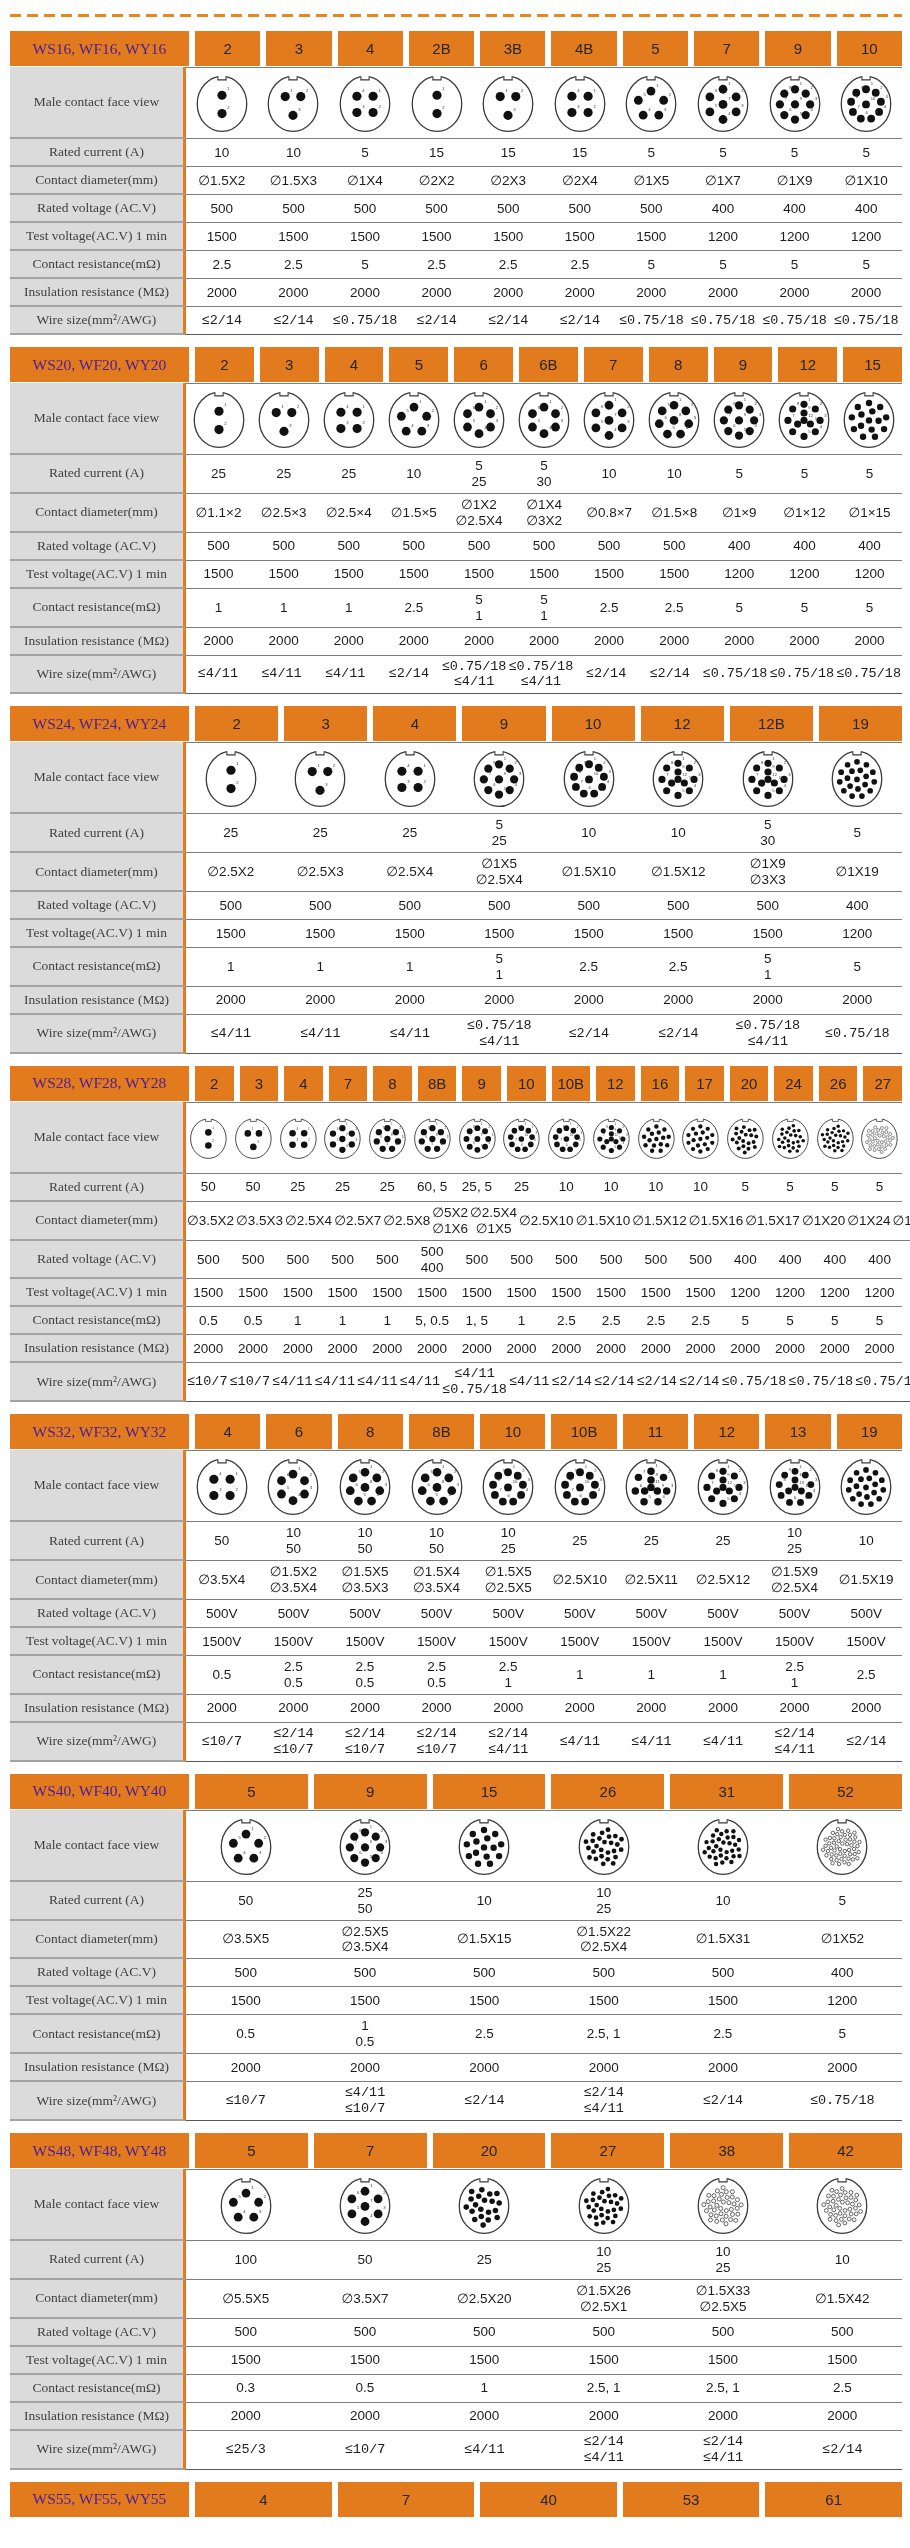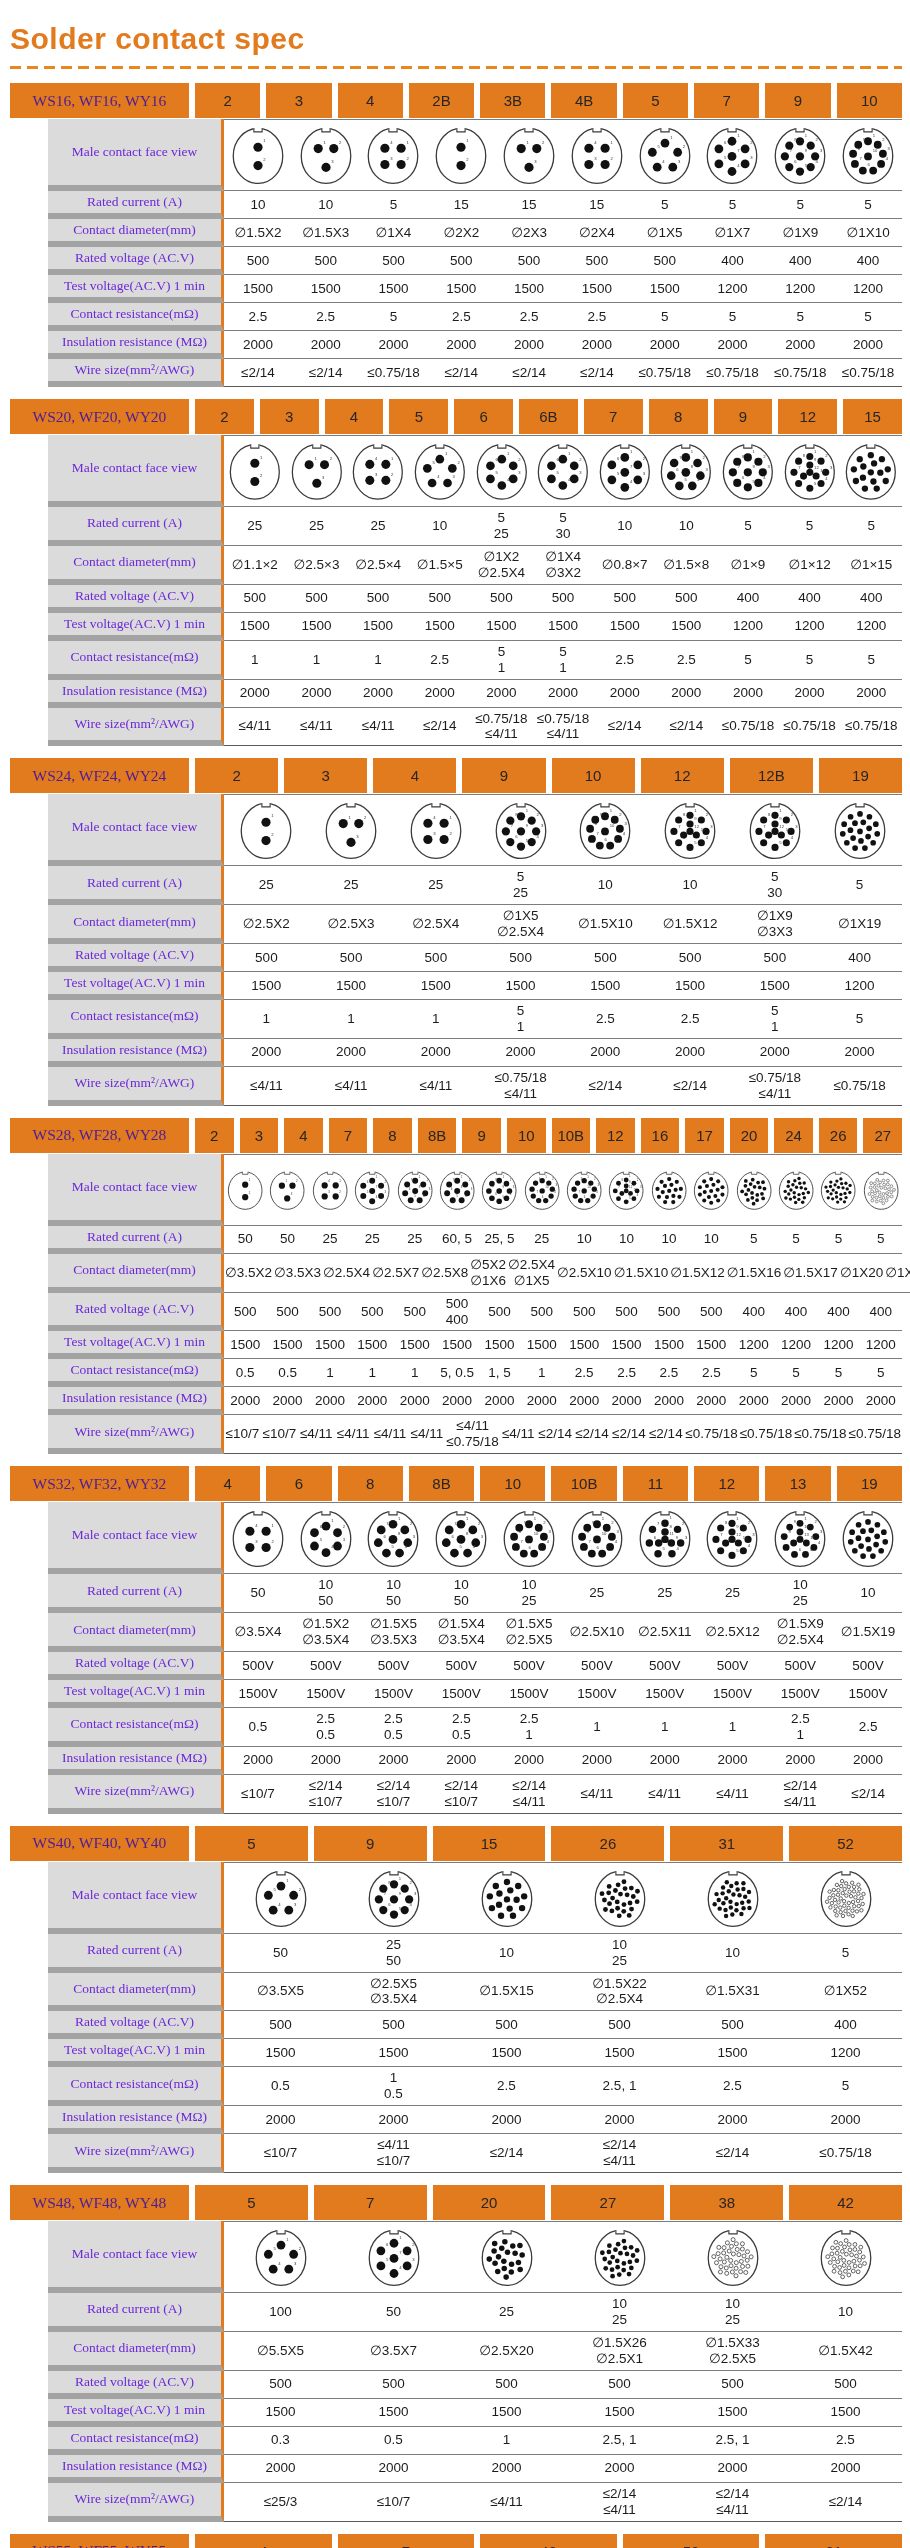--- a/index.html
+++ b/index.html
@@ -2,37 +2,36 @@
 <html><head>
 <meta charset="utf-8">
 <style>
   html,body{margin:0;padding:0;background:#ffffff;}
   body{width:910px;font-family:"Liberation Sans",sans-serif;color:#1c1c1c;}
   .page{padding:14px 8px 18px 10px;}
   .title{color:#E27A1E;font-size:30px;font-weight:600;letter-spacing:.5px;margin:8px 0 10px 0;font-family:"Liberation Sans",sans-serif;}
   .dashline{height:3px;margin:0 0 14px 0;background:repeating-linear-gradient(90deg,#E8861F 0 11px,transparent 11px 17px);}
   .section{margin:0 0 12px 0;width:892px;}
   .row{display:flex;align-items:stretch;}
-  .label{width:176px;flex:0 0 176px;background:#DBDBDB;border-right:3px solid #E27A1E;border-bottom:6px solid #a3a3a3;display:flex;align-items:center;justify-content:center;text-align:center;font-family:"Liberation Serif",serif;font-size:13.5px;color:#6d28d9;padding:2px 4px;box-sizing:border-box;margin-left:38px;}
+  .label{width:176px;flex:0 0 176px;background:#DBDBDB;border-right:3px solid #E27A1E;border-bottom:2px solid #a3a3a3;display:flex;align-items:center;justify-content:center;text-align:center;font-family:"Liberation Serif",serif;font-size:13.5px;color:#404040;padding:2px 4px;box-sizing:border-box;}
   .hrow{margin-bottom:1px;}
   .hrow .hlabel{width:179px;flex:0 0 179px;background:#E27A1E;border:none;color:#4c1d95;font-family:"Liberation Serif",serif;font-size:15.5px;display:flex;align-items:center;justify-content:center;min-height:35px;margin-right:6px;}
   .hcells{flex:1;display:flex;gap:6px;}
   .hcell{flex:1;background:#E27A1E;color:#262626;font-size:15px;display:flex;align-items:center;justify-content:center;min-height:35px;}
   .vals{flex:1;display:flex;border-bottom:1px solid #7d7d7d;background:#ffffff;}
   .facerow .vals{border-top:1px solid #7d7d7d;}
-  .lastrow .vals{border-bottom:1.5px solid #5a5a5a;}
+  .lastrow .vals{border-bottom:1.5px solid #5a5a5a;font-family:Liberation Mono, monospace;}
   .cell{flex:1;display:flex;align-items:center;justify-content:center;text-align:center;white-space:pre-line;font-size:13.5px;line-height:1.18;padding:3px 1px;min-height:27px;box-sizing:border-box;}
   .facecell{min-height:64px;padding:2px 0;}
   .facecell svg{display:block;max-width:100%;}
 </style>
 </head>
 <body>
 
 <div class="page">
-  <div class="title">Solder contact spec</div>
   <div class="dashline"></div>
   <div id="sections">
       <div class="section">
         <div class="row hrow">
           <div class="hlabel">WS16, WF16, WY16</div>
           <div class="hcells">
             <div class="hcell">2</div>
             <div class="hcell">3</div>
             <div class="hcell">4</div>
             <div class="hcell">2B</div>

